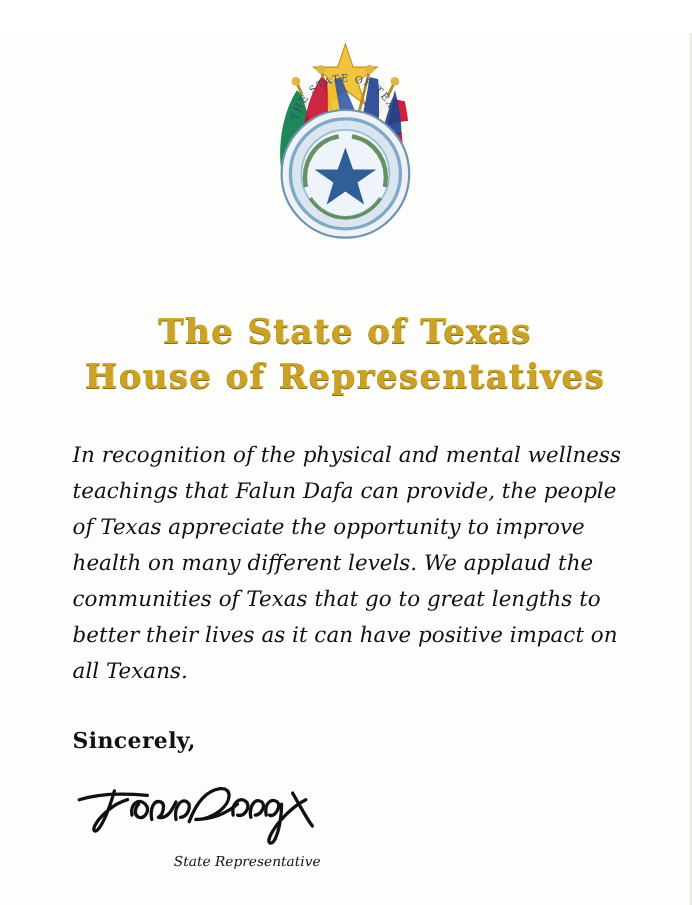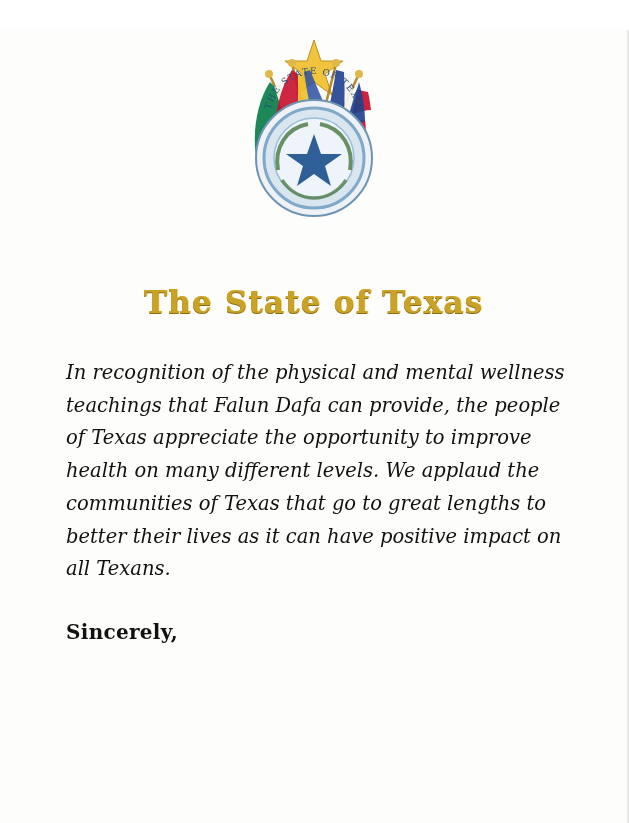--- a/index.html
+++ b/index.html
@@ -158,23 +158,42 @@
         <path id="sealTop" d="M140,88 m-44,0 a44,44 0 0,1 88,0" fill="none"></path>
         <text font-family="DejaVu Serif, serif" font-size="9" fill="#2b4f72" letter-spacing="1.2">
           <textPath href="#sealTop" startOffset="6%">THE STATE OF TEXAS</textPath>
         </text>
       </g>
     </svg>
   </div>
 
   <div class="title-block">
     <div class="title-line">The State of Texas</div>
+    <div class="title-line">House of Representatives</div>
   </div>
 
 
   <div class="body-text">
     <p>In recognition of the physical and mental wellness teachings that Falun Dafa can provide, the people of Texas appreciate the opportunity to improve health on many different levels. We applaud the communities of Texas that go to great lengths to better their lives as it can have positive impact on all Texans.</p>
   </div>
 
   <div class="sincerely">Sincerely,</div>
 
+  <div class="signature-area">
+    <svg width="300" height="70" viewBox="0 0 300 70" xmlns="http://www.w3.org/2000/svg">
+      <g fill="none" stroke="#111111" stroke-width="3" stroke-linecap="round" stroke-linejoin="round">
+        <path d="M12,26 C30,20 52,20 74,22"></path>
+        <path d="M44,18 C40,32 36,44 30,52 C27,56 24,55 26,50 C30,42 42,30 56,26"></path>
+        <path d="M60,40 C58,30 66,24 72,30 C77,35 72,44 66,42 C62,40 62,34 66,30"></path>
+        <path d="M78,44 C76,34 80,26 86,28 C91,30 88,40 84,42 C92,44 96,36 100,28"></path>
+        <path d="M100,44 C98,34 104,24 110,28 C115,32 110,42 104,42"></path>
+        <path d="M112,46 C118,30 126,18 140,16 C152,15 150,28 140,36 C132,42 124,44 118,44 C130,44 144,40 156,30"></path>
+        <path d="M152,40 C150,30 158,22 164,28 C168,33 162,42 156,40"></path>
+        <path d="M168,42 C166,32 172,24 178,28 C182,32 177,40 172,40"></path>
+        <path d="M182,40 C180,30 186,24 192,28 C196,32 190,42 185,40"></path>
+        <path d="M196,30 C196,40 194,54 190,62 C187,68 182,66 186,58 C192,46 206,32 218,26"></path>
+        <path d="M206,20 C212,30 218,42 224,50"></path>
+      </g>
+    </svg>
+    <div class="sig-title">State Representative</div>
+  </div>
 
 </div>
 
 </body></html>

